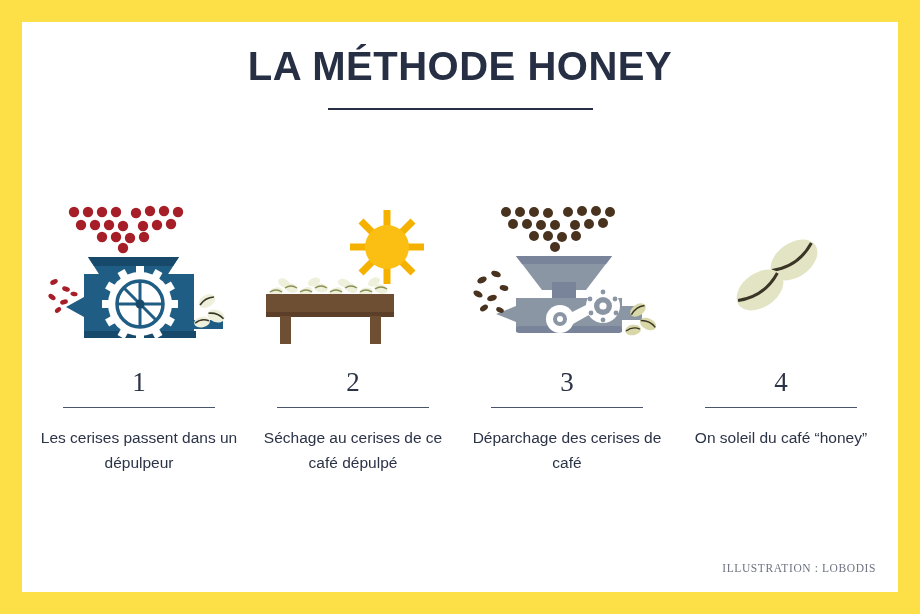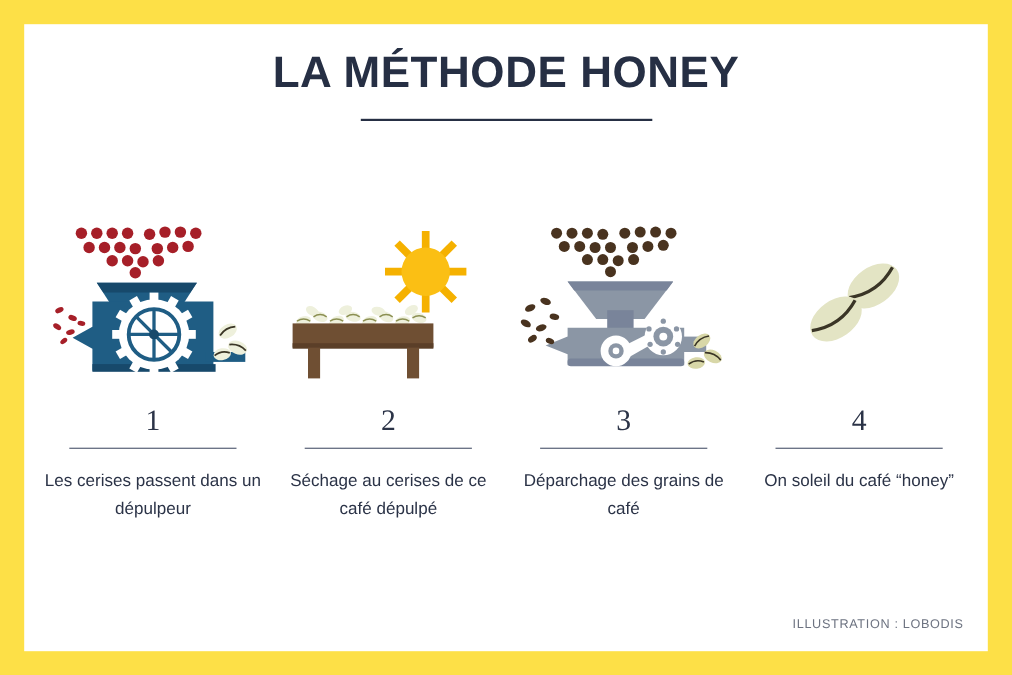--- a/index.html
+++ b/index.html
@@ -100,21 +100,21 @@
     color: #2b3347;
     text-align: center;
     width: 200px;
   }
 
   
   #credit {
     position: absolute;
     right: 22px;
     bottom: 18px;
-    font-family: Liberation Sans, sans-serif;
+    font-family: Liberation Serif, serif;
     font-size: 11.5px;
     letter-spacing: 0.6px;
     color: #6d7381;
     margin-left: 44px;
   }
 </style>
 </head>
 <body>
 
 <div id="infographic">
@@ -349,21 +349,21 @@
               </g>
               <g transform="rotate(-8 161 128)">
                 <ellipse cx="161" cy="128" rx="8" ry="5.2" fill="#d8d7a8"></ellipse>
                 <path d="M154,128 Q161,124 168,128" stroke="#3a3526" stroke-width="1.4" fill="none"></path>
               </g>
             </g>
           </svg>
         </div>
         <div class="step-number">3</div>
         <div class="step-rule"></div>
-        <div class="step-caption">Déparchage des grains de café</div>
+        <div class="step-caption">Déparchage des cerises de café</div>
       </div>
 
       <div class="step">
         <div class="step-art">
           <svg width="190" height="145" viewBox="0 0 190 145">
             <g transform="rotate(-35 108 58)">
               <ellipse cx="108" cy="58" rx="26" ry="17" fill="#e3e4c4"></ellipse>
               <path d="M84,54 Q108,66 132,54" stroke="#3a3526" stroke-width="3" fill="none"></path>
             </g>
             <g transform="rotate(-35 74 88)">

